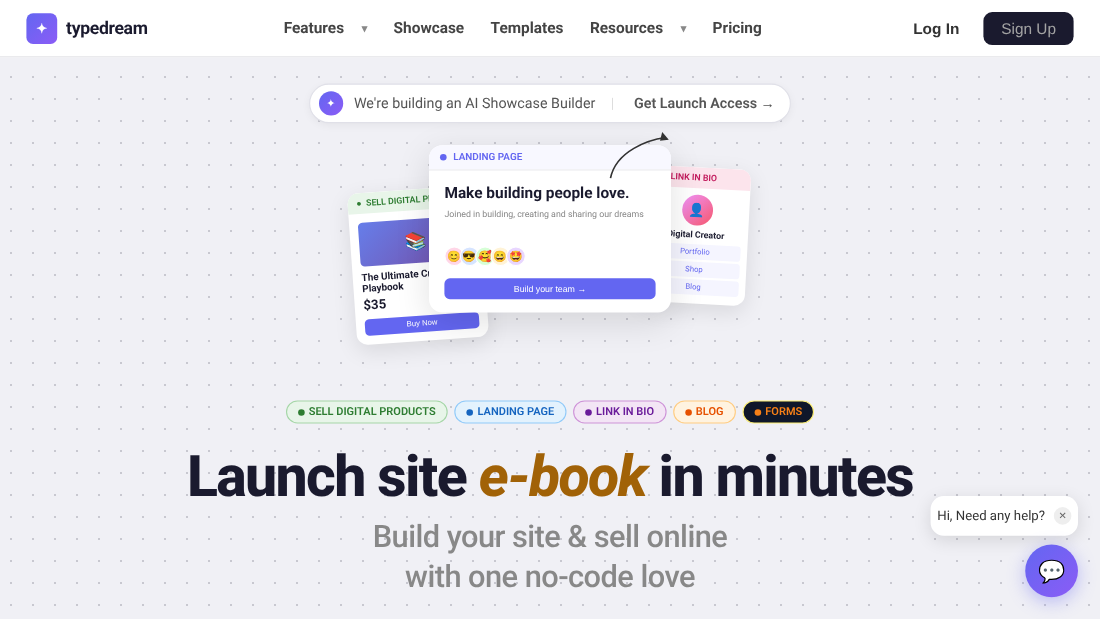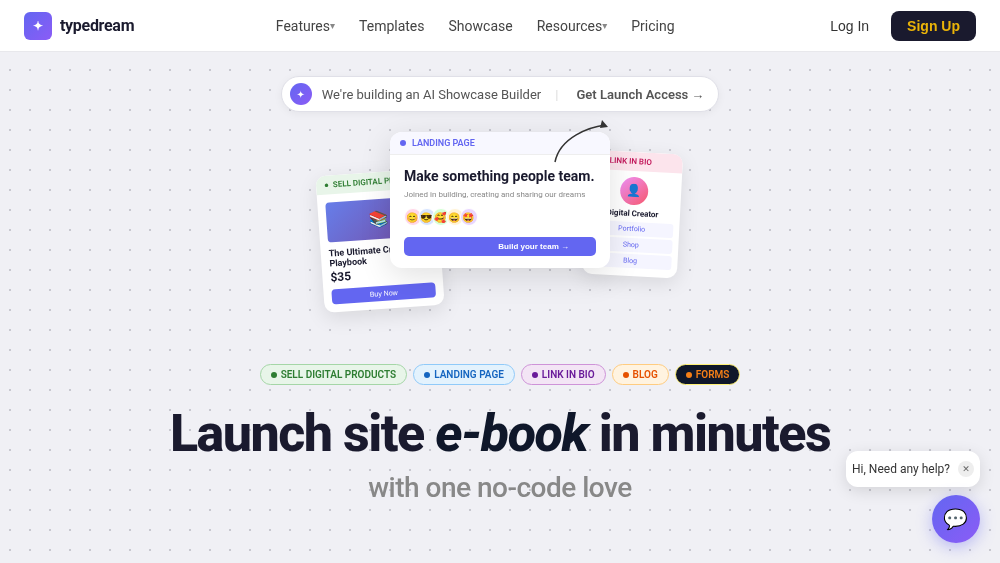--- a/index.html
+++ b/index.html
@@ -55,45 +55,45 @@
       gap: 4px;
     }
     .nav-link {
       font-size: 14px;
       color: #444;
       padding: 6px 10px;
       border-radius: 6px;
       cursor: pointer;
       display: flex;
       align-items: center;
-      gap: 0;
+      gap: 16px;
       text-decoration: none;
-      font-weight: 400;
+      font-weight: 700;
       justify-content: flex-end;
     }
     .nav-link .chevron { font-size: 10px; color: #888; }
     .nav-actions {
       display: flex;
       align-items: center;
       gap: 8px;
     }
     .btn-login {
       font-size: 14px;
-      font-weight: 400;
+      font-weight: 700;
       color: #333;
       padding: 7px 14px;
       border-radius: 8px;
       cursor: pointer;
       background: none;
       border: none;
     }
     .btn-signup {
       font-size: 14px;
-      font-weight: 700;
-      color: #eab308;
+      font-weight: 400;
+      color: #a3a3a3;
       padding: 7px 16px;
       border-radius: 8px;
       cursor: pointer;
       background: #1a1a2e;
       border: none;
     }
 
     
     .main {
       display: flex;
@@ -181,21 +181,21 @@
       font-size: 14px;
       font-weight: 700;
       color: #1a1a2e;
       line-height: 1.3;
       margin-bottom: 4px;
     }
     .card-landing-body p {
       font-size: 8px;
       color: #888;
       line-height: 1.4;
-      margin-bottom: 8px;
+      margin-bottom: 24px;
     }
     .card-faces {
       display: flex;
       margin-bottom: 8px;
     }
     .face {
       width: 18px;
       height: 18px;
       border-radius: 50%;
       border: 1.5px solid white;
@@ -206,25 +206,24 @@
       justify-content: center;
       background: #e0d8ff;
     }
     .face:first-child { margin-left: 0; }
     .card-build-btn {
       background: #6366f1;
       color: white;
       border: none;
       border-radius: 5px;
       font-size: 8px;
-      font-weight: 700;
-      padding: 5px 27px;
+      font-weight: 400;
+      padding: 5px 0;
       cursor: pointer;
       width: 100%;
-      text-align: right;
     }
 
     
     .card-product {
       position: absolute;
       left: 0;
       top: 40px;
       width: 120px;
       background: white;
       border-radius: 10px;
@@ -383,21 +382,21 @@
     }
     .hero-h1 {
       font-size: 52px;
       font-weight: 800;
       color: #1a1a2e;
       line-height: 1.1;
       letter-spacing: -1.5px;
       margin-bottom: 8px;
     }
     .hero-h1 .accent {
-      color: #0f172a;
+      color: #a16207;
       font-style: italic;
     }
     .hero-sub {
       font-size: 28px;
       font-weight: 500;
       color: #888;
       line-height: 1.3;
       letter-spacing: -0.5px;
     }
 
@@ -456,24 +455,24 @@
     <div class="logo-icon">✦</div>
     <span class="logo-text">typedream</span>
   </div>
 
   <div class="nav-links">
     <a class="nav-link">
       <span>Features</span>
       <span class="chevron">▾</span>
     </a>
     <a class="nav-link">
-      <span>Templates</span>
+      <span>Showcase</span>
     </a>
     <a class="nav-link">
-      <span>Showcase</span>
+      <span>Templates</span>
     </a>
     <a class="nav-link">
       <span>Resources</span>
       <span class="chevron">▾</span>
     </a>
     <a class="nav-link">
       <span>Pricing</span>
     </a>
   </div>
 
@@ -514,21 +513,21 @@
         <button class="card-product-btn">Buy Now</button>
       </div>
     </div>
 
     <div class="card-landing">
       <div class="card-landing-header">
         <span class="dot"></span>
         <span>LANDING PAGE</span>
       </div>
       <div class="card-landing-body">
-        <h3>Make something people team.</h3>
+        <h3>Make building people love.</h3>
         <p>Joined in building, creating and sharing our dreams</p>
         <div class="card-faces">
           <div class="face" style="background:#ffd6e7;">😊</div>
           <div class="face" style="background:#d6e4ff;">😎</div>
           <div class="face" style="background:#d6ffd6;">🥰</div>
           <div class="face" style="background:#fff3d6;">😄</div>
           <div class="face" style="background:#e8d6ff;">🤩</div>
         </div>
         <button class="card-build-btn">Build your team →</button>
       </div>
@@ -571,20 +570,21 @@
       <span class="tag-dot"></span>
       <span>FORMS</span>
     </div>
   </div>
 
   <div class="hero-text">
     <h1 class="hero-h1">
       <span>Launch site </span><span class="accent">e-book</span><span> in minutes</span>
     </h1>
     <div class="hero-sub">
+      <div>Build your site &amp; sell online</div>
       <div>with one no-code love</div>
     </div>
   </div>
 
 </div>
 
 <div class="chat-widget">
   <div class="chat-bubble">
     <span>Hi, Need any help?</span>
     <div class="chat-close">✕</div>

